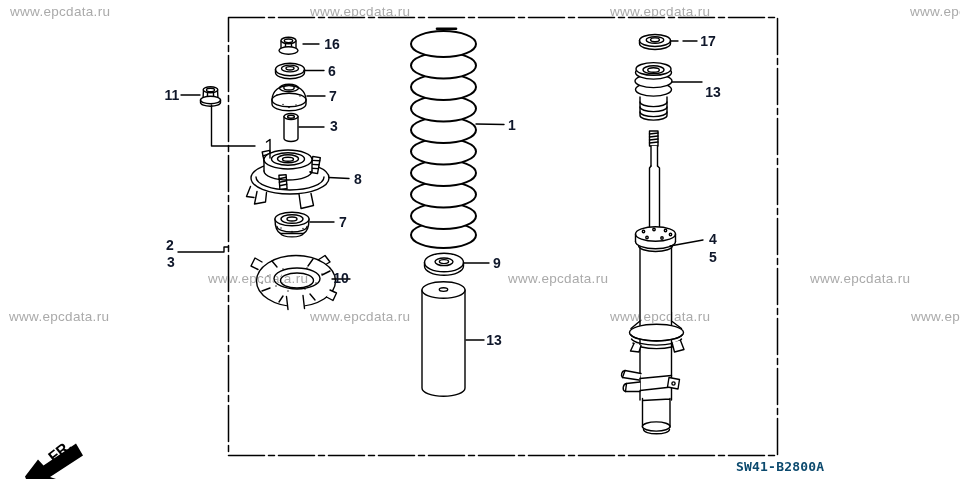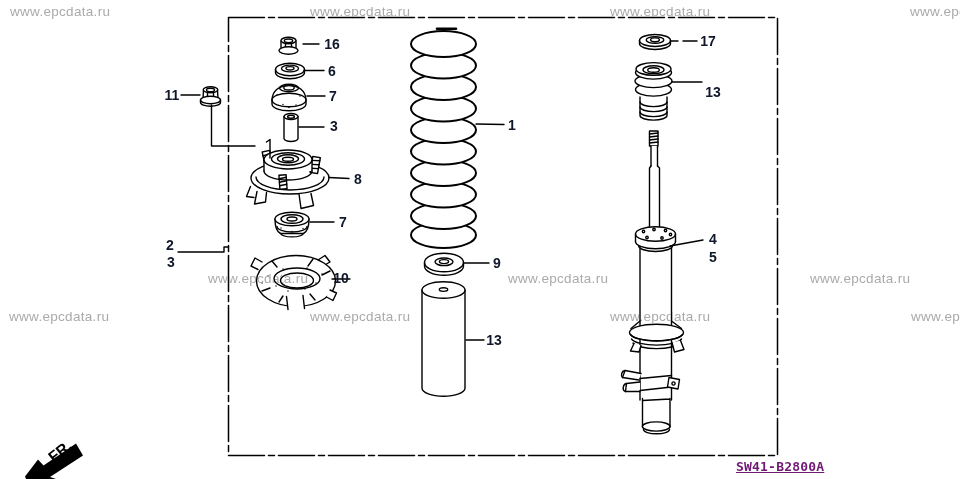--- a/index.html
+++ b/index.html
@@ -14,21 +14,21 @@
     font-size:13.5px;color:#aaaaaa;letter-spacing:.3px;
     mix-blend-mode:darken;line-height:1;
   }
   .plabel{
     position:absolute;z-index:4;transform:translate(-50%,-50%);
     font-weight:bold;font-size:14px;color:#0f172a;line-height:1;
   }
   .code{
     position:absolute;left:736px;top:460px;z-index:4;
     font-family:"DejaVu Sans Mono",monospace;font-weight:bold;
-    font-size:13px;color:#701a75;line-height:1;letter-spacing:.2px;text-decoration:underline;
+    font-size:13px;color:#0c4a6e;line-height:1;letter-spacing:.2px;
   }
 </style>
 </head>
 <body>
 
 <div id="stage">
 
   <span class="wm" style="left:10px;top:5px">www.epcdata.ru</span>
   <span class="wm" style="left:310px;top:5px">www.epcdata.ru</span>
   <span class="wm" style="left:610px;top:5px">www.epcdata.ru</span>

